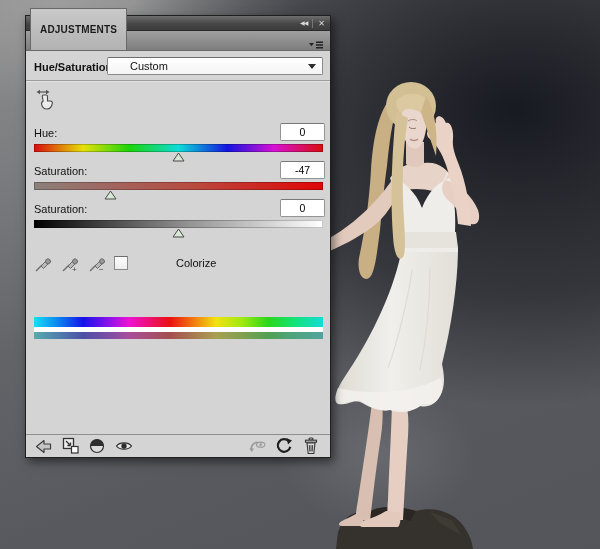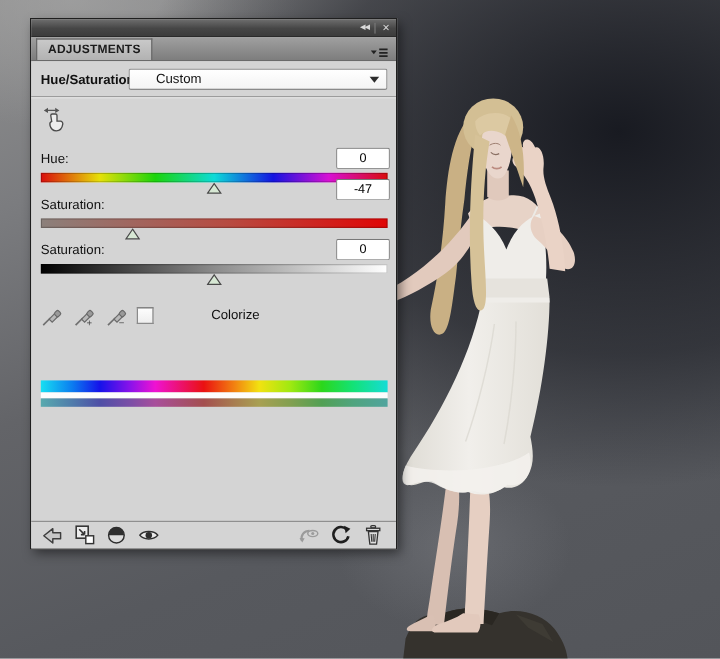--- a/index.html
+++ b/index.html
@@ -16,21 +16,21 @@
   .panel{position:absolute;left:25px;top:15px;width:306px;height:443px;
     background:#d4d4d4;border:1px solid #1f1f1f;box-sizing:border-box;
     box-shadow:3px 4px 9px rgba(0,0,0,.5);}
   .titlebar{height:14px;background:linear-gradient(#6e6e6e,#464646 55%,#3c3c3c);
     border-bottom:1px solid #2a2a2a;display:flex;align-items:center;justify-content:flex-end;}
   .tb-ico{color:#d9d9d9;font-size:8px;line-height:13px;padding:0 5px;cursor:pointer;}
   .tb-collapse{font-size:6px;letter-spacing:-1px;}
   .tb-sep{width:1px;height:9px;background:#777;}
   .tabbar{height:19px;background:linear-gradient(#a0a0a0,#7d7d7d);display:flex;align-items:flex-end;
     border-bottom:1px solid #6a6a6a;position:relative;}
-  .tab{margin-left:4px;height:17px;padding:0 9px;display:flex;align-items:center;
+  .tab{margin-left:4px;height:17px;padding:12px 9px;display:flex;align-items:center;
     background:linear-gradient(#c9c9c9,#b2b2b2);border:1px solid #696969;border-bottom:none;
     font-size:10px;font-weight:bold;color:#1b1b1b;letter-spacing:.2px;}
   .panel-menu{position:absolute;right:6px;top:5px;cursor:pointer;}
   .content{position:relative;width:304px;height:385px;background:#d4d4d4;font-size:11px;color:#111;}
   .lbl{position:absolute;font-size:11px;color:#101010;}
   .b{font-weight:bold;}
   .select{position:absolute;height:18px;background:linear-gradient(#ffffff,#f4f4f4);
     border:1px solid #8a8a8a;border-top-color:#6d6d6d;border-radius:2px;box-sizing:border-box;
     display:flex;align-items:center;padding-left:22px;font-size:11px;color:#111;cursor:pointer;}
   .select .arr{position:absolute;right:6px;top:50%;margin-top:-2px;width:0;height:0;
@@ -150,21 +150,21 @@
       <div class="lbl" style="left:8px;top:76px;">Hue:</div>
       <div class="valbox" style="left:254px;top:72px;">0</div>
       <div class="bar" style="top: 93px; background: linear-gradient(to right, rgb(217, 12, 12) 0%, rgb(230, 224, 9) 17%, rgb(27, 212, 11) 33%, rgb(13, 219, 216) 50%, rgb(20, 20, 224) 67%, rgb(215, 17, 212) 83%, rgb(217, 12, 12) 100%);"></div>
       <div class="thumbrow" style="top:101px;">
         <svg class="thumb" width="13" height="10" style="left: calc(50% - 6.5px);">
             <path d="M6.5,1 L12,9 L1,9 Z" fill="#d7e8d4" stroke="#4a4a4a"></path>
           </svg>
       </div>
 
       <div class="lbl" style="left:8px;top:114px;">Saturation:</div>
-      <div class="valbox" style="left:254px;top:98px;">-47</div>
+      <div class="valbox" style="left:254px;top:110px;">-47</div>
       <div class="bar" style="top: 131px; background: linear-gradient(to right, rgb(139, 128, 123) 0%, rgb(184, 74, 64) 55%, rgb(224, 5, 5) 100%);"></div>
       <div class="thumbrow" style="top:139px;">
         <svg class="thumb" width="13" height="10" style="left: calc(26.5% - 6.5px);">
             <path d="M6.5,1 L12,9 L1,9 Z" fill="#d7e8d4" stroke="#4a4a4a"></path>
           </svg>
       </div>
 
       <div class="lbl" style="left:8px;top:152px;">Saturation:</div>
       <div class="valbox" style="left:254px;top:148px;">0</div>
       <div class="bar" style="top: 169px; background: linear-gradient(to right, rgb(0, 0, 0) 0%, rgb(139, 139, 139) 50%, rgb(255, 255, 255) 100%);"></div>

